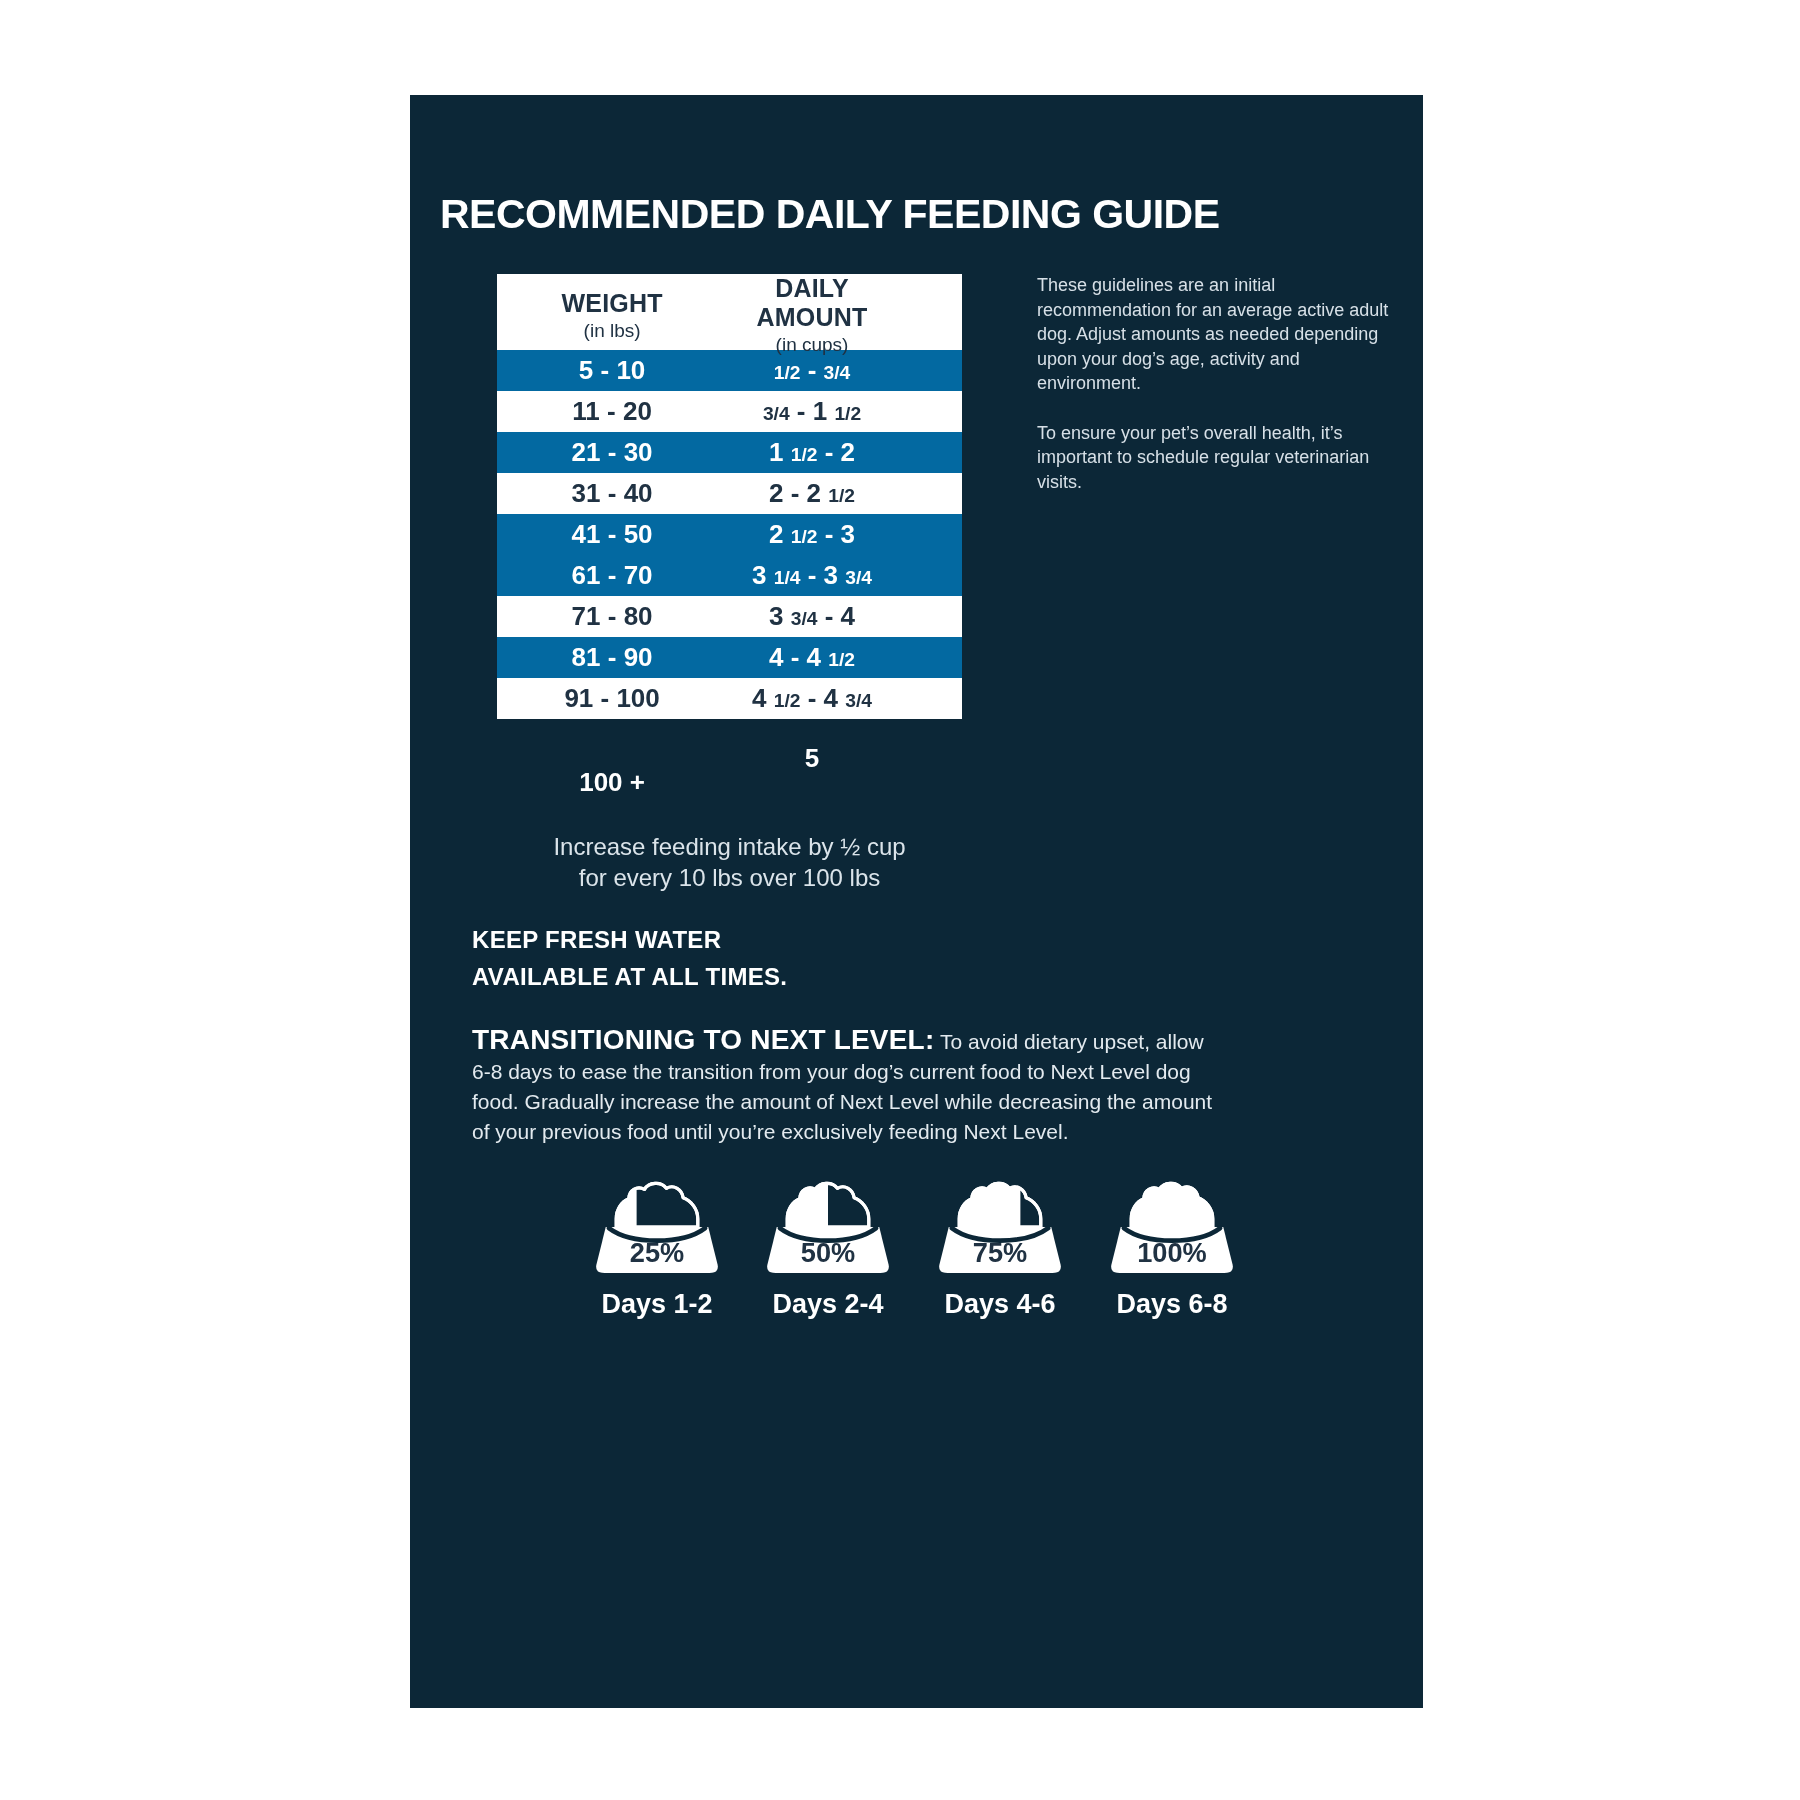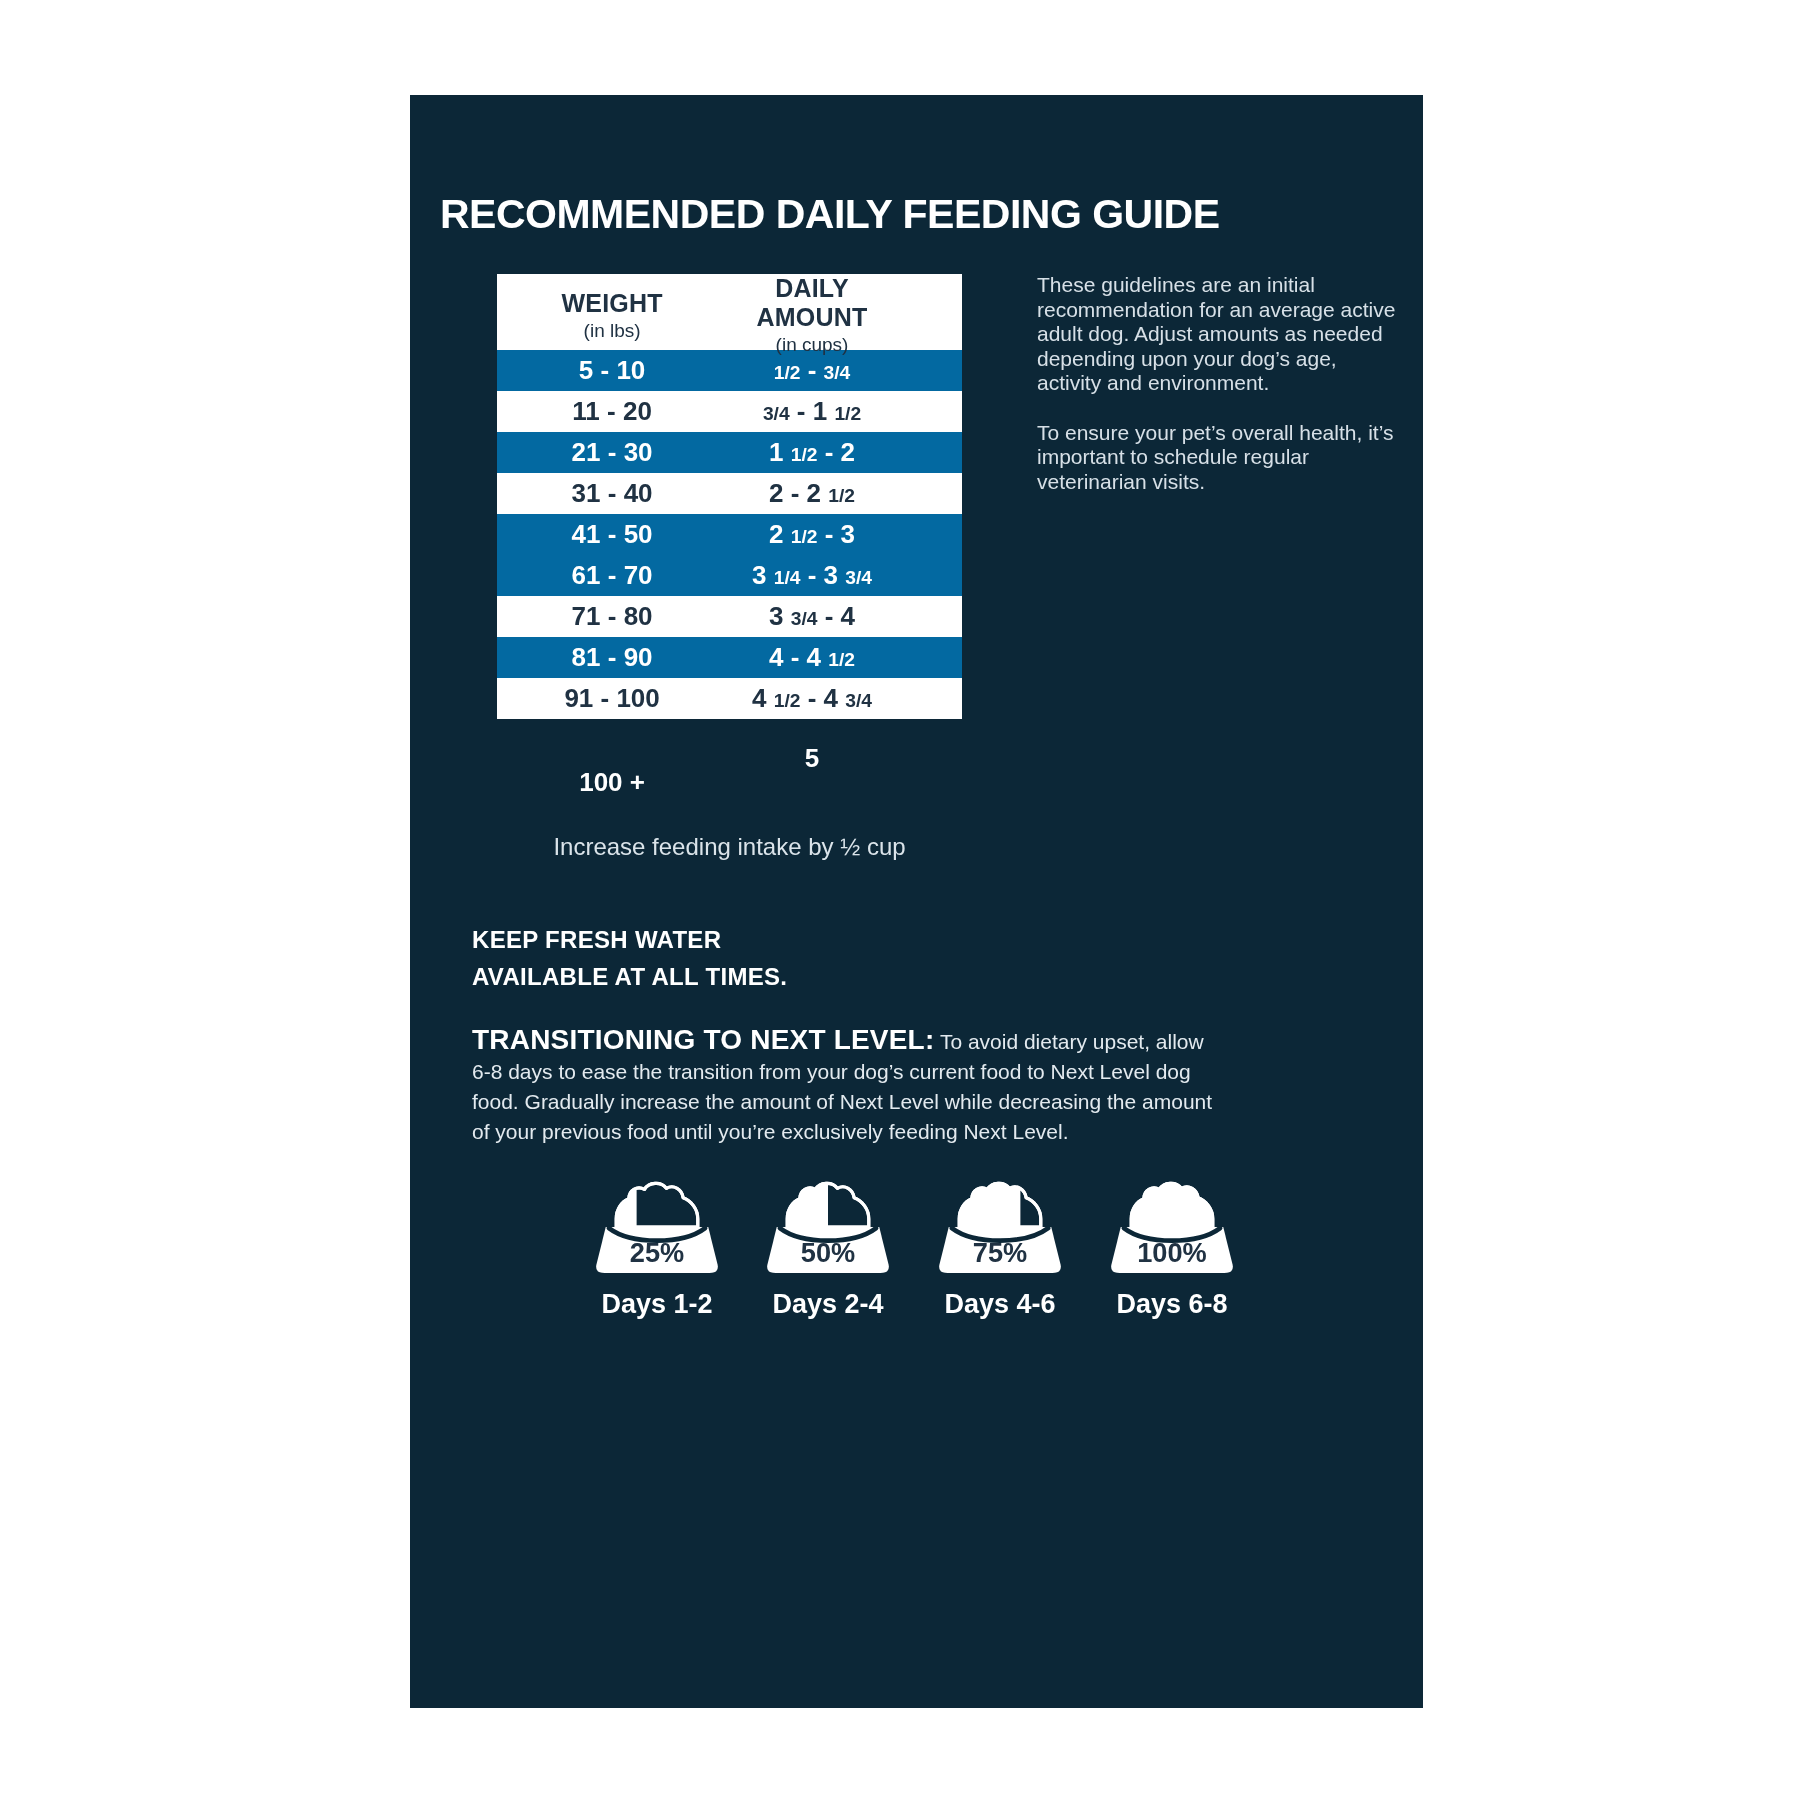--- a/index.html
+++ b/index.html
@@ -24,21 +24,21 @@
   .trow.dark  { background:#0369a1; color:#ffffff; }
   .trow.none  { background:transparent; color:#ffffff; }
   .trow .c { text-align:center; font-size:26px; font-weight:bold; white-space:nowrap; }
   .fr { font-size:0.74em; }
 
   .footnote { position:absolute; left:87px; top:736px; width:465px; text-align:center;
               color:#dbe4ea; font-size:24px; line-height:31px; }
 
   
   .sidenote { position:absolute; left:627px; top:178px; width:362px; color:#d7e0e7;
-              font-size:21px; line-height:24.5px; }
+              font-size:18px; line-height:24.5px; }
   .sidenote p + p { margin-top:25px; }
 
   
   .water { position:absolute; left:62px; top:826px; color:#ffffff; font-size:24px;
            font-weight:bold; line-height:37px; letter-spacing:0.3px; }
   .transition { position:absolute; left:62px; top:930px; width:752px; color:#e3eaef;
                 font-size:21px; line-height:30px; }
   .transition strong { color:#ffffff; font-size:28px; letter-spacing:0.2px; }
 
   
@@ -106,20 +106,21 @@
           </div>
           <div class="trow none">
             <div class="c" style="grid-column: 1; margin-top: 48px;">100 +</div>
             <div class="c" style="grid-column: 2;">5</div>
           </div>
         </div>
     </div>
 
     <div class="footnote">
       <div>Increase feeding intake by ½ cup</div>
+      <div>for every 10 lbs over 100 lbs</div>
     </div>
 
     <div class="sidenote">
       <p>These guidelines are an initial recommendation for an average active adult dog. Adjust amounts as needed depending upon your dog’s age, activity and environment.</p>
       <p>To ensure your pet’s overall health, it’s important to schedule regular veterinarian visits.</p>
     </div>
 
     <div class="water">
       <div>KEEP FRESH WATER</div>
       <div>AVAILABLE AT ALL TIMES.</div>

